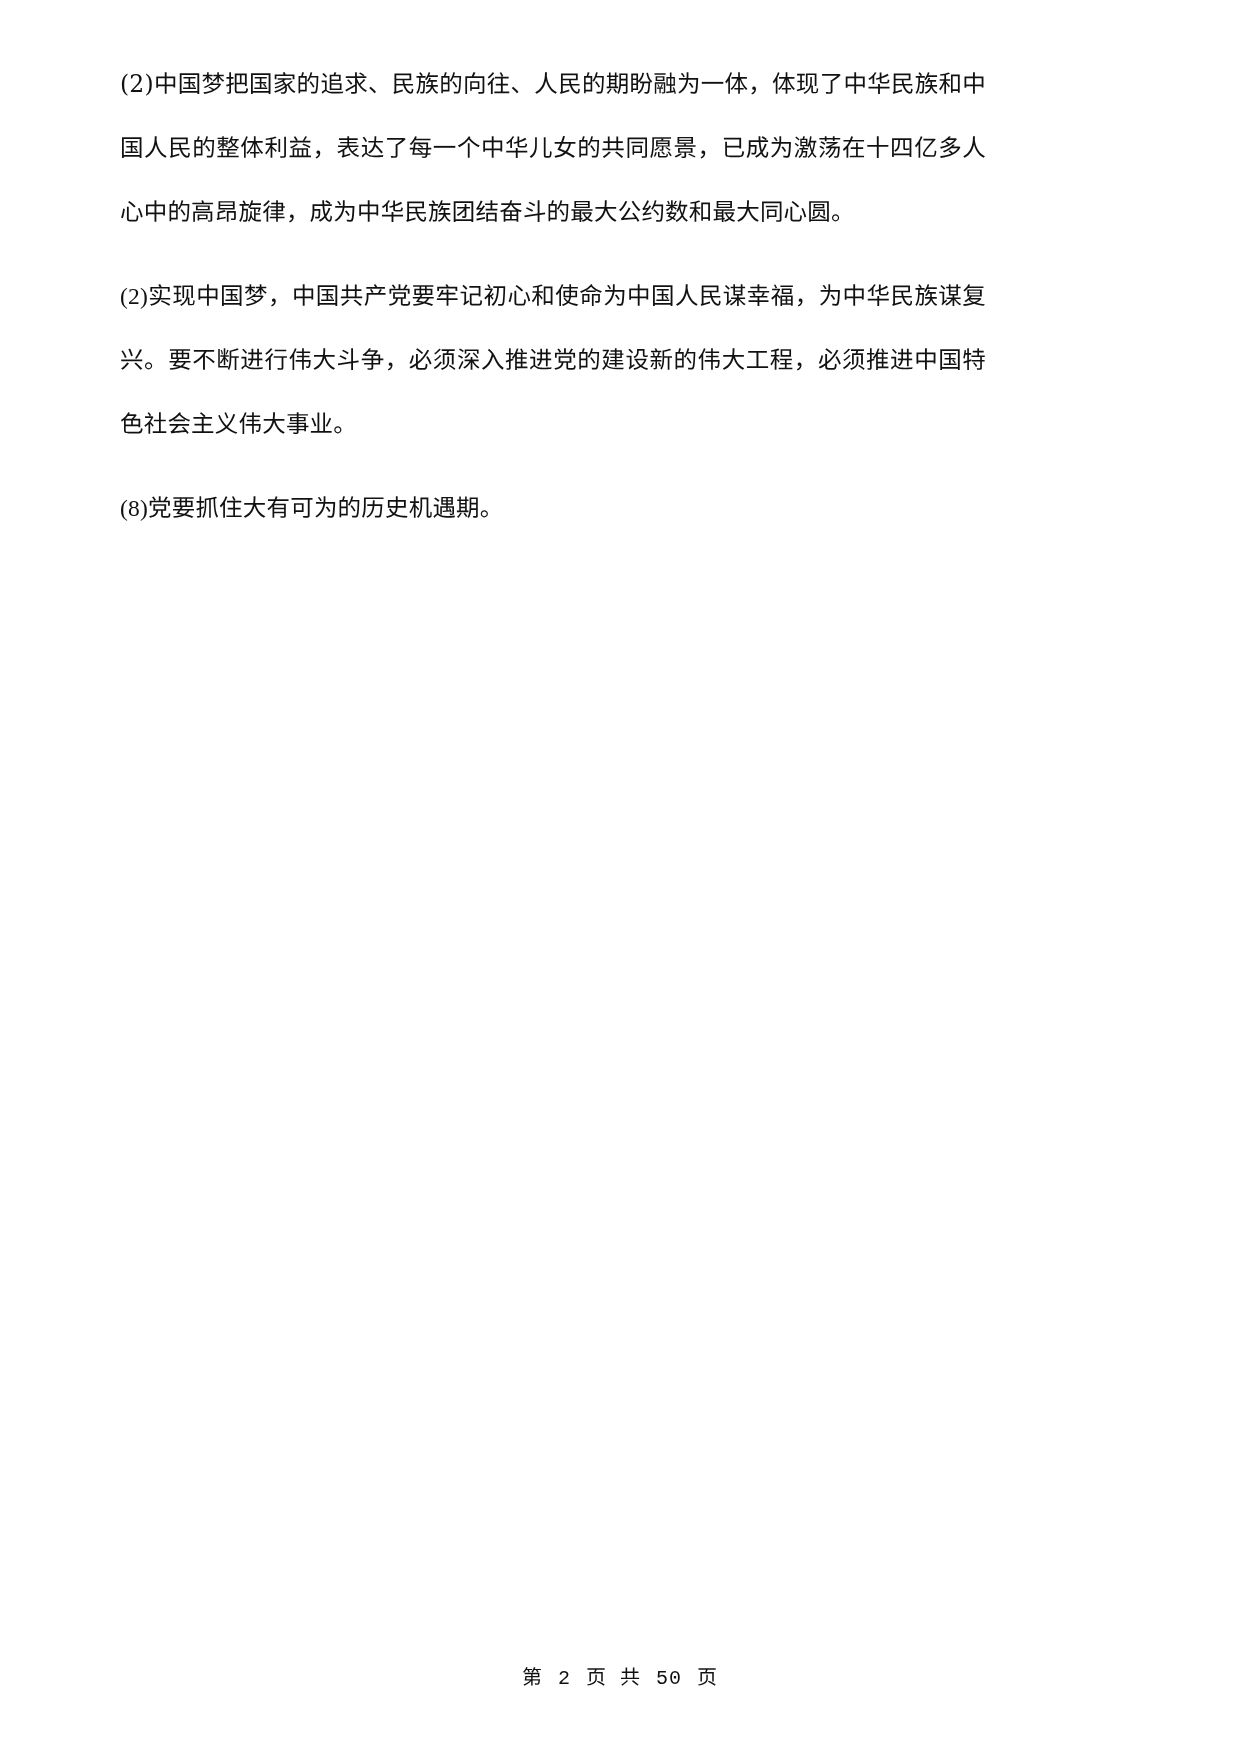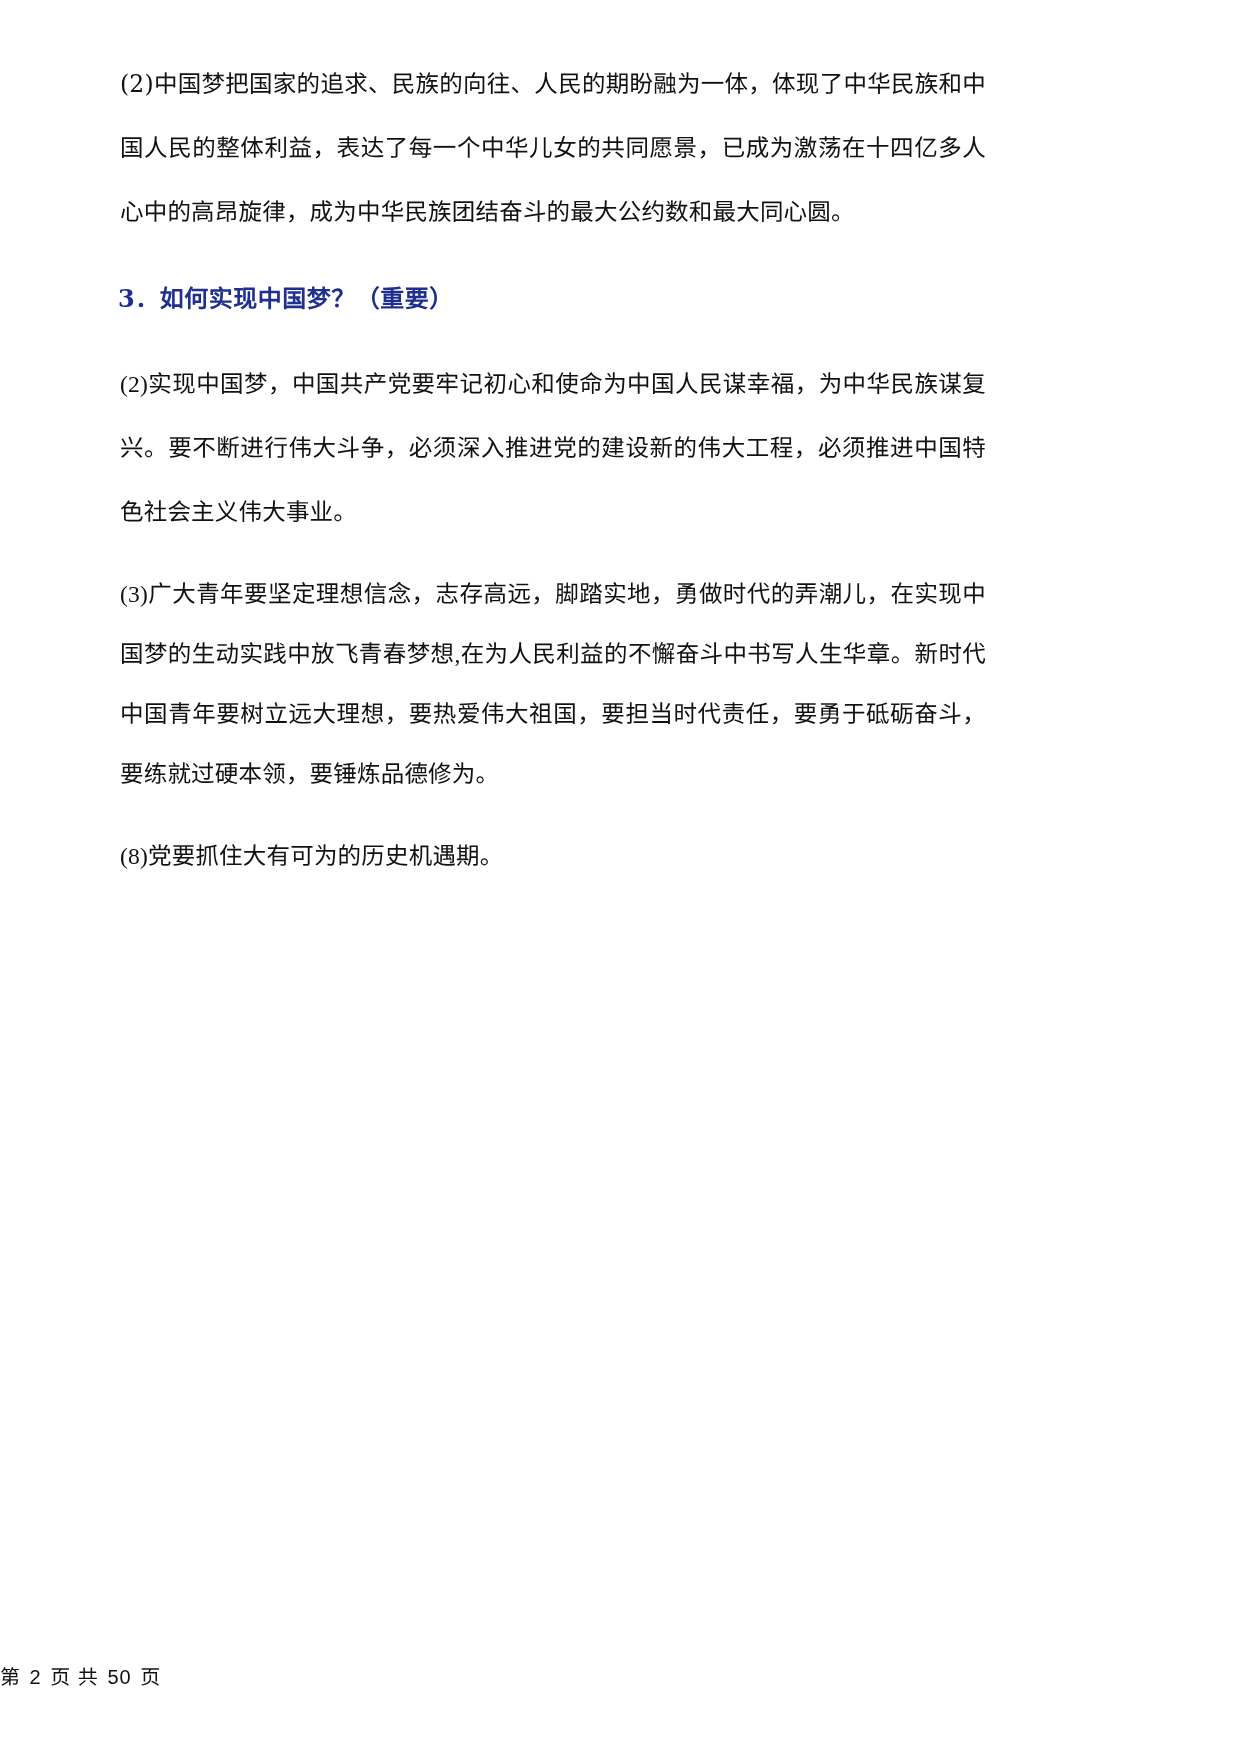--- a/index.html
+++ b/index.html
@@ -61,43 +61,42 @@
     letter-spacing: 0.5px;
     font-family: "DejaVu Serif", "Liberation Serif", serif;
   }
 
   
   .footer {
     position: absolute;
     left: 0;
     right: 0;
     bottom: 64px;
+    text-align: center;
     font-size: 20px;
     color: #111111;
     letter-spacing: 1px;
-    font-family: Liberation Sans, sans-serif;
+    font-family: Liberation Mono, monospace;
   }
   .footer .num { padding: 0 2px; }
 </style>
 </head>
 <body>
 
 <div class="page">
 
   <div class="content">
 
     <p class="para">(2)中国梦把国家的追求、民族的向往、人民的期盼融为一体，体现了中华民族和中国人民的整体利益，表达了每一个中华儿女的共同愿景，已成为激荡在十四亿多人心中的高昂旋律，成为中华民族团结奋斗的最大公约数和最大同心圆。</p>
 
 
-    <h2 class="heading">3．如何实现中国梦？（重要）</h2>
 
 
     <p class="para gap-before">(2)实现中国梦，中国共产党要牢记初心和使命为中国人民谋幸福，为中华民族谋复兴。要不断进行伟大斗争，必须深入推进党的建设新的伟大工程，必须推进中国特色社会主义伟大事业。</p>
 
-    <p class="para tight gap-before">(3)广大青年要坚定理想信念，志存高远，脚踏实地，勇做时代的弄潮儿，在实现中国梦的生动实践中放飞青春梦想,在为人民利益的不懈奋斗中书写人生华章。新时代中国青年要树立远大理想，要热爱伟大祖国，要担当时代责任，要勇于砥砺奋斗，要练就过硬本领，要锤炼品德修为。</p>
 
     <p class="para gap-before">(8)党要抓住大有可为的历史机遇期。</p>
 
 
   </div>
 
   <div class="footer">
     <span>第</span>
     <span class="num">2</span>
     <span>页 共</span>

